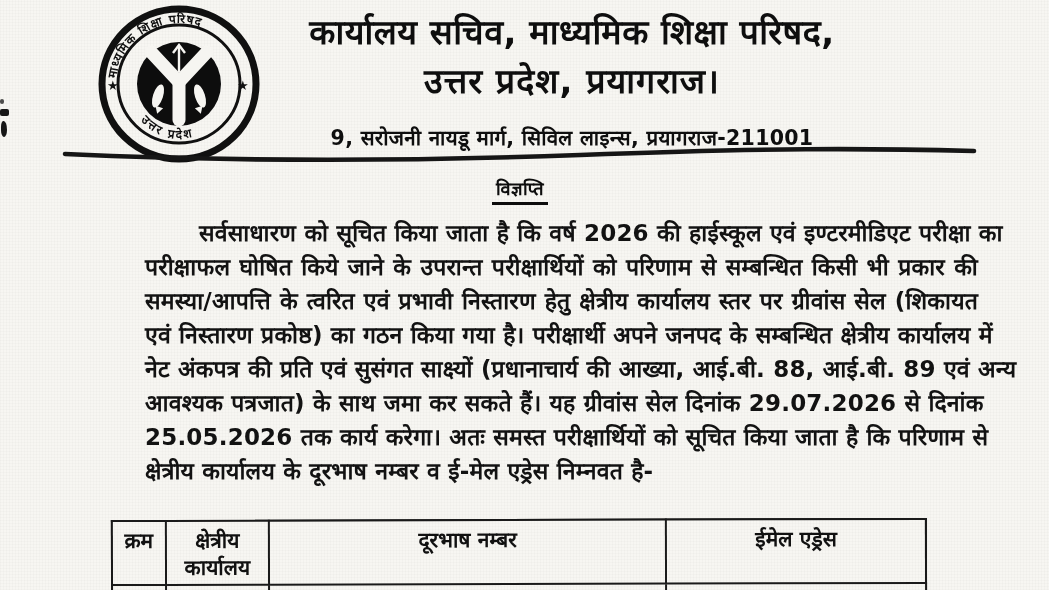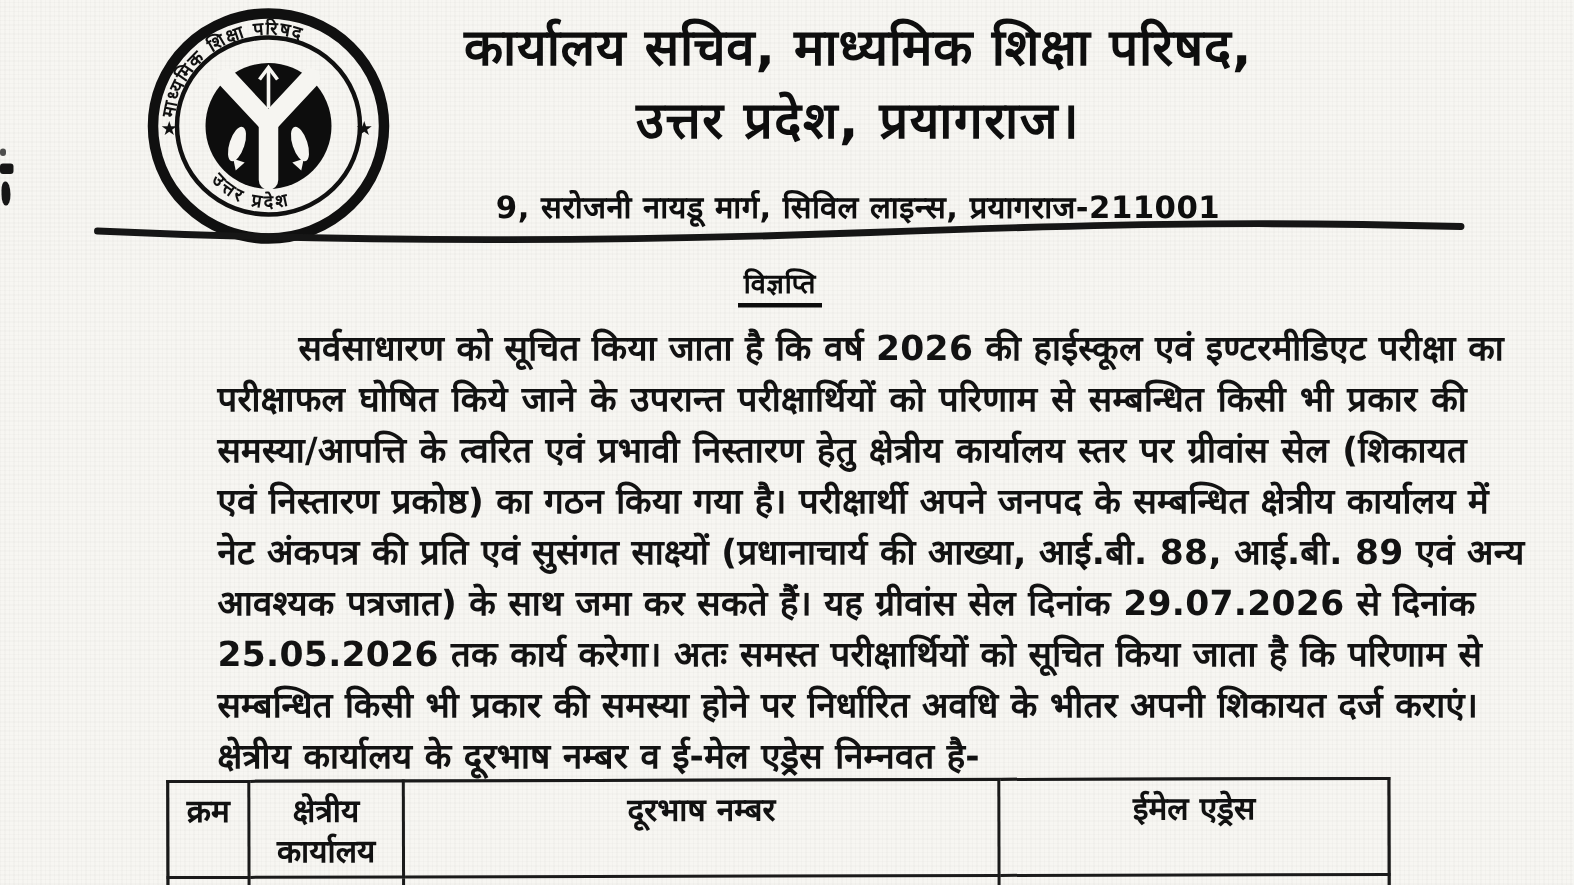--- a/index.html
+++ b/index.html
@@ -114,21 +114,20 @@
   </div>
 
   <div class="body-text">
     <div class="bline first">सर्वसाधारण को सूचित किया जाता है कि वर्ष 2026 की हाईस्कूल एवं इण्टरमीडिएट परीक्षा का</div>
     <div class="bline">परीक्षाफल घोषित किये जाने के उपरान्त परीक्षार्थियों को परिणाम से सम्बन्धित किसी भी प्रकार की</div>
     <div class="bline">समस्या/आपत्ति के त्वरित एवं प्रभावी निस्तारण हेतु क्षेत्रीय कार्यालय स्तर पर ग्रीवांस सेल (शिकायत</div>
     <div class="bline">एवं निस्तारण प्रकोष्ठ) का गठन किया गया है। परीक्षार्थी अपने जनपद के सम्बन्धित क्षेत्रीय कार्यालय में</div>
     <div class="bline">नेट अंकपत्र की प्रति एवं सुसंगत साक्ष्यों (प्रधानाचार्य की आख्या, आई.बी. 88, आई.बी. 89 एवं अन्य</div>
     <div class="bline">आवश्यक पत्रजात) के साथ जमा कर सकते हैं। यह ग्रीवांस सेल दिनांक 29.07.2026 से दिनांक</div>
     <div class="bline">25.05.2026 तक कार्य करेगा। अतः समस्त परीक्षार्थियों को सूचित किया जाता है कि परिणाम से</div>
-    <div class="bline">सम्बन्धित किसी भी प्रकार की समस्या होने पर निर्धारित अवधि के भीतर अपनी शिकायत दर्ज कराएं।</div>
     <div class="bline last">क्षेत्रीय कार्यालय के दूरभाष नम्बर व ई-मेल एड्रेस निम्नवत है-</div>
   </div>
 
   <table class="tbl">
     <colgroup>
       <col style="width:6.6%">
       <col style="width:12.7%">
       <col style="width:48.8%">
       <col style="width:31.9%">
     </colgroup>

